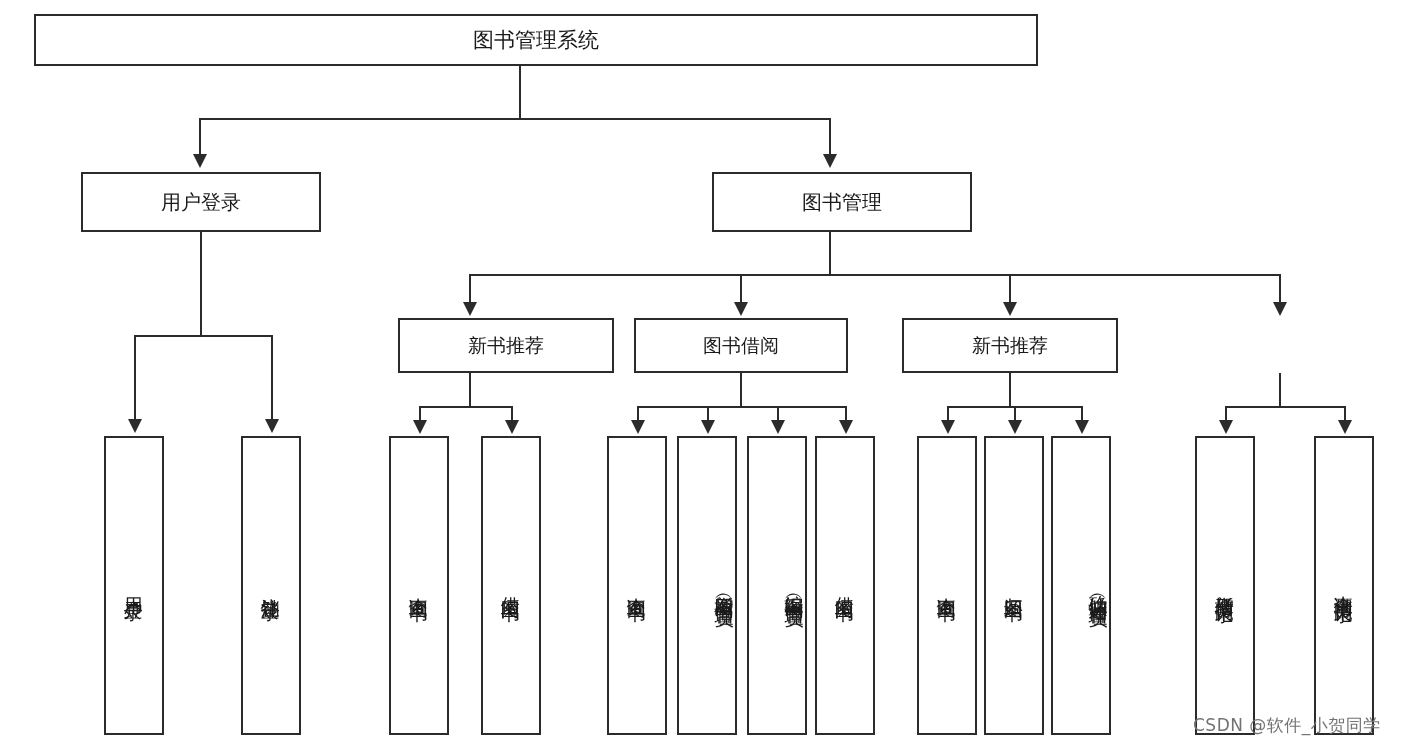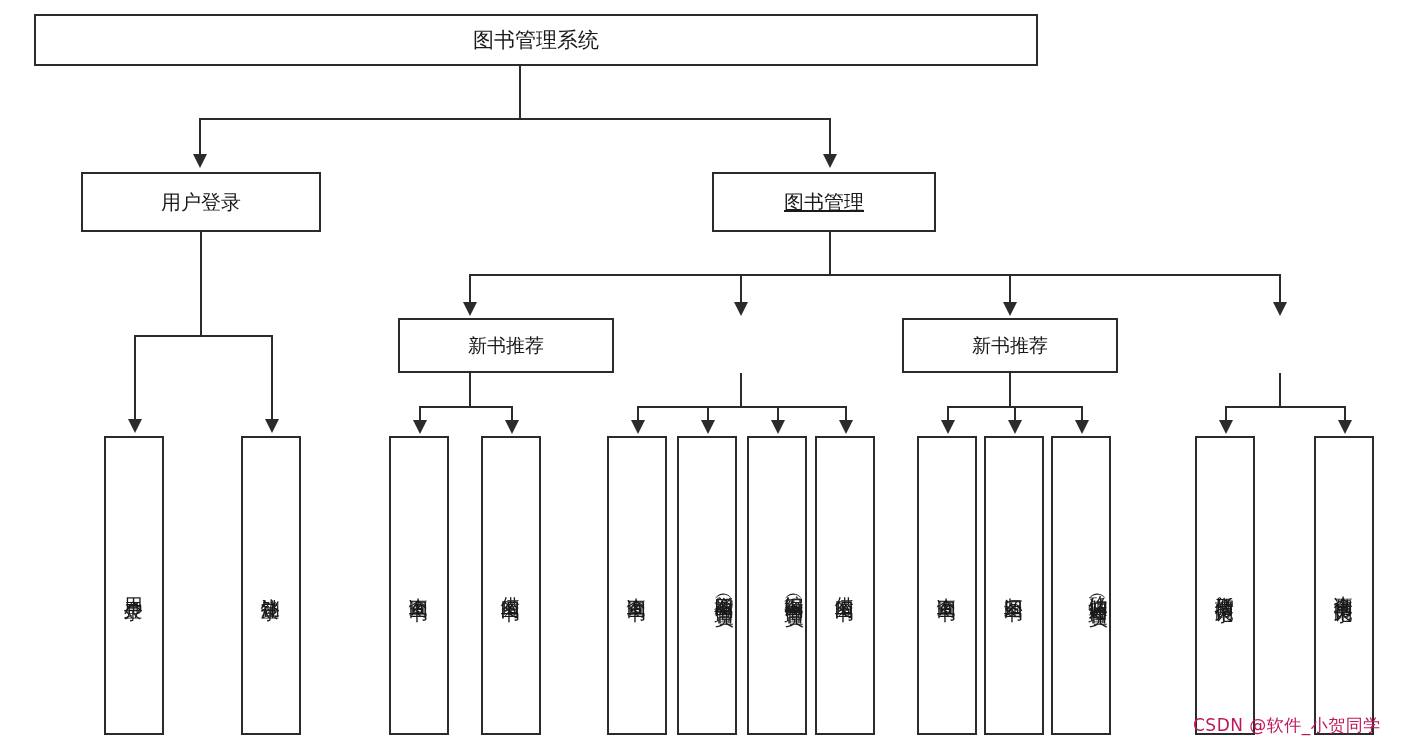--- a/index.html
+++ b/index.html
@@ -62,21 +62,21 @@
     width: 0;
     height: 0;
     border-left: 7px solid transparent;
     border-right: 7px solid transparent;
     border-top: 14px solid #2b2b2b;
   }
 
   
   #watermark {
     position: absolute;
-    color: #be185d;
+    color: #737373;
     font-size: 17px;
     letter-spacing: 0.5px;
     white-space: nowrap;
     user-select: none;
   }
 </style>
 </head>
 <body>
 
 <div id="canvas">
@@ -91,21 +91,21 @@
 
   <div class="vline" style="left:199px; top:118px; height:38px;"></div>
   <div class="arrow" style="left:193px; top:154px;"></div>
   <div class="vline" style="left:829px; top:118px; height:38px;"></div>
   <div class="arrow" style="left:823px; top:154px;"></div>
 
   <div class="node level1" style="left:81px; top:172px; width:240px; height:60px;">
     <span class="node-label">用户登录</span>
   </div>
 
-  <div class="node level1" style="left:712px; top:172px; width:224px; height:60px;text-decoration:underline;">
+  <div class="node level1" style="left:712px; top:172px; width:260px; height:60px;">
     <span class="node-label">图书管理</span>
   </div>
 
   <div class="vline" style="left:200px; top:232px; height:103px;"></div>
   <div class="hline" style="left:134px; top:335px; width:138px;"></div>
   <div class="vline" style="left:134px; top:335px; height:86px;"></div>
   <div class="arrow" style="left:128px; top:419px;"></div>
   <div class="vline" style="left:271px; top:335px; height:86px;"></div>
   <div class="arrow" style="left:265px; top:419px;"></div>
 
@@ -116,20 +116,23 @@
   <div class="vline" style="left:740px; top:274px; height:30px;"></div>
   <div class="arrow" style="left:734px; top:302px;"></div>
   <div class="vline" style="left:1009px; top:274px; height:30px;"></div>
   <div class="arrow" style="left:1003px; top:302px;"></div>
   <div class="vline" style="left:1279px; top:274px; height:30px;"></div>
   <div class="arrow" style="left:1273px; top:302px;"></div>
 
   <div class="node level2" style="left:362px; top:318px; width:216px; height:55px;margin-left:36px;">
     <span class="node-label">新书推荐</span>
   </div>
+  <div class="node level2" style="left:634px; top:318px; width:214px; height:55px;">
+    <span class="node-label">图书借阅</span>
+  </div>
   <div class="node level2" style="left:902px; top:318px; width:216px; height:55px;">
     <span class="node-label">新书推荐</span>
   </div>
 
   <div class="vline" style="left:469px; top:373px; height:33px;"></div>
   <div class="hline" style="left:419px; top:406px; width:93px;"></div>
   <div class="vline" style="left:419px; top:406px; height:16px;"></div>
   <div class="arrow" style="left:413px; top:420px;"></div>
   <div class="vline" style="left:511px; top:406px; height:16px;"></div>
   <div class="arrow" style="left:505px; top:420px;"></div>

